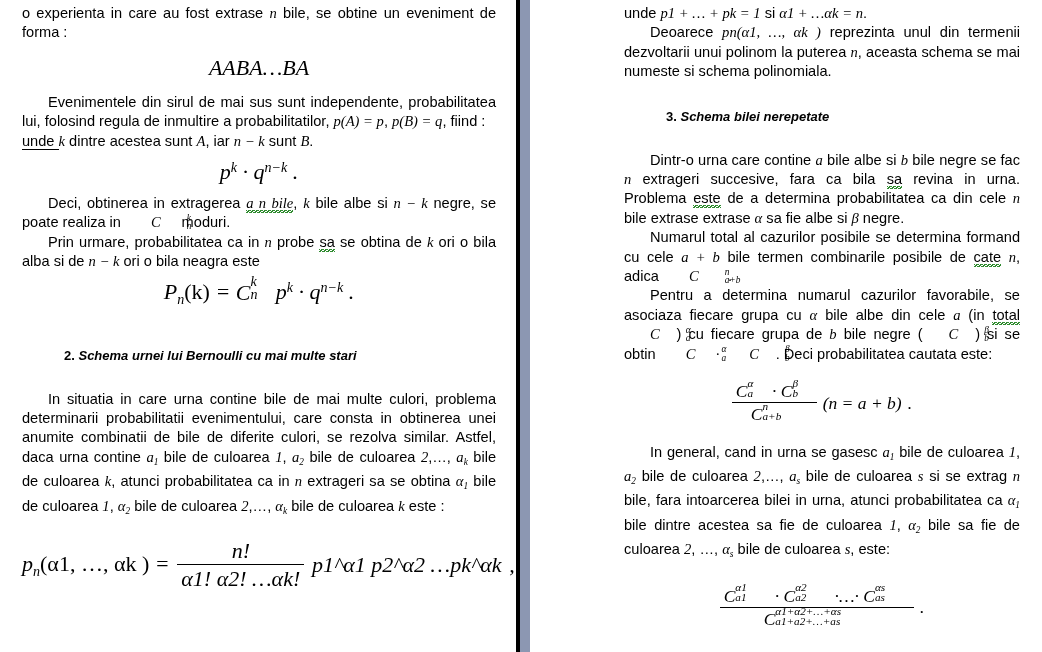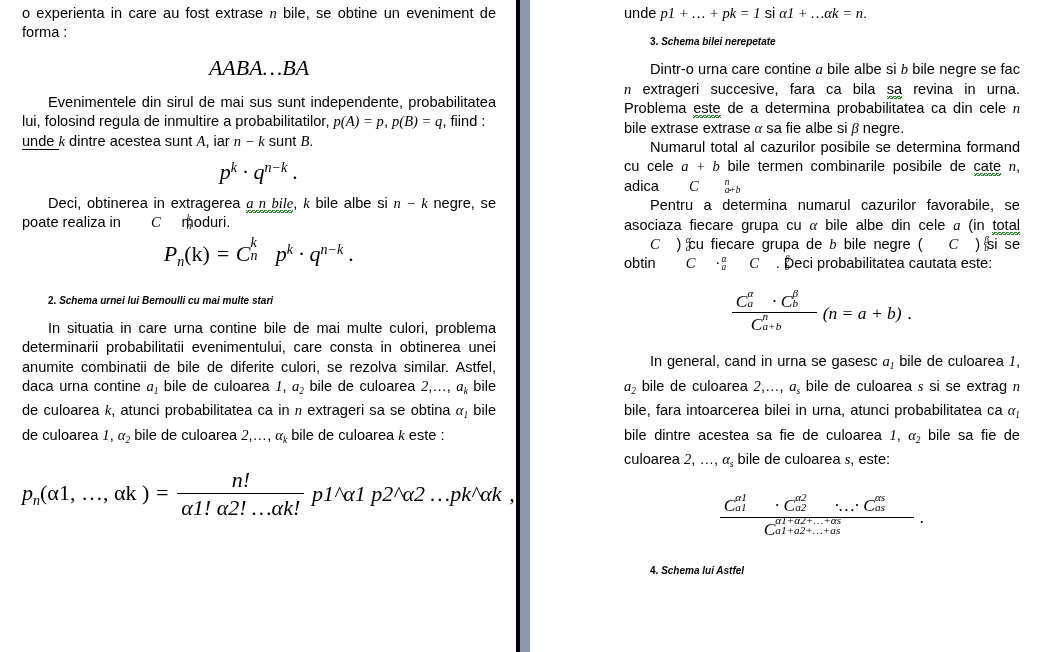--- a/index.html
+++ b/index.html
@@ -60,25 +60,25 @@
     font-size: 14.6px;
     line-height: 19.4px;
     text-align: justify;
     margin: 0 0 0 0;
     letter-spacing: 0px;
   }
   .para.indent {
     text-indent: 26px;
   }
   .heading {
-    font-size: 10px;
+    font-size: 13px;
     font-weight: bold;
     font-style: italic;
     line-height: 19px;
-    margin: 0;
+    margin: 16px;
     padding-left: 26px;
     white-space: nowrap;
   }
   .heading .num {
     font-style: normal;
   }
   .gap-s  { height: 9px; }
   .gap-m  { height: 13px; }
   .gap-l  { height: 18px; }
   .gap-xl { height: 22px; }
@@ -197,20 +197,23 @@
     <div class="gap-s"></div>
     <div class="math-display">
       <span>p</span><sup>k</sup><span class="up"> </span><span>·</span><span class="up"> </span><span>q</span><sup>n−k</sup><span class="up"> </span><span class="up">.</span>
     </div>
     <div class="gap-s"></div>
 
     <p class="para indent">
       <span>Deci, obtinerea in extragerea </span><span class="squiggle math">a n bile</span><span>, </span><span class="math">k</span><span> bile albe si </span><span class="math">n − k</span><span> negre, se poate realiza in </span><span class="math combo wide"><span>C</span><span class="sups">k</span><span class="subs">n</span></span><span> moduri.</span>
     </p>
 
+    <p class="para indent">
+      <span>Prin urmare, probabilitatea ca in </span><span class="math">n</span><span> probe </span><span class="squiggle">sa</span><span> se obtina de </span><span class="math">k</span><span> ori o bila alba si de </span><span class="math">n − k</span><span> ori o bila neagra este</span>
+    </p>
 
     <div class="gap-s"></div>
     <div class="math-display">
       <span>P</span><sub>n</sub><span class="paren">(k)</span><span class="up"> = </span><span class="math combo wide"><span>C</span><span class="sups">k</span><span class="subs">n</span></span><span>p</span><sup>k</sup><span class="up"> · </span><span>q</span><sup>n−k</sup><span class="up"> </span><span class="up">.</span>
     </div>
     <div class="gap-m"></div>
 
 
     <div class="gap-s"></div>
     <p class="heading">
@@ -236,20 +239,23 @@
     </div>
 
   </div>
 
   <div class="col col-right">
 
     <p class="para">
       <span>unde </span><span class="math">p1 + … + pk = 1</span><span> si </span><span class="math">α1 + …αk = n</span><span>.</span>
     </p>
 
+    <p class="para indent">
+      <span>Deoarece </span><span class="math">pn(α1, …, αk )</span><span> reprezinta unul din termenii dezvoltarii unui polinom la puterea </span><span class="math">n</span><span>, aceasta schema se mai numeste si schema polinomiala.</span>
+    </p>
 
     <div class="gap-s"></div>
     <p class="heading">
       <span class="num">3</span><span class="num">. </span><span>Schema bilei nerepetate</span>
     </p>
     <div class="gap-s"></div>
 
     <p class="para indent">
       <span>Dintr-o urna care contine </span><span class="math">a</span><span> bile albe si </span><span class="math">b</span><span> bile negre se fac </span><span class="math">n</span><span> extrageri succesive, fara ca bila </span><span class="squiggle">sa</span><span> revina in urna. Problema </span><span class="squiggle">este</span><span> de a determina probabilitatea ca din cele </span><span class="math">n</span><span> bile extrase extrase </span><span class="math">α</span><span> sa fie albe si </span><span class="math">β</span><span> negre.</span>
     </p>

